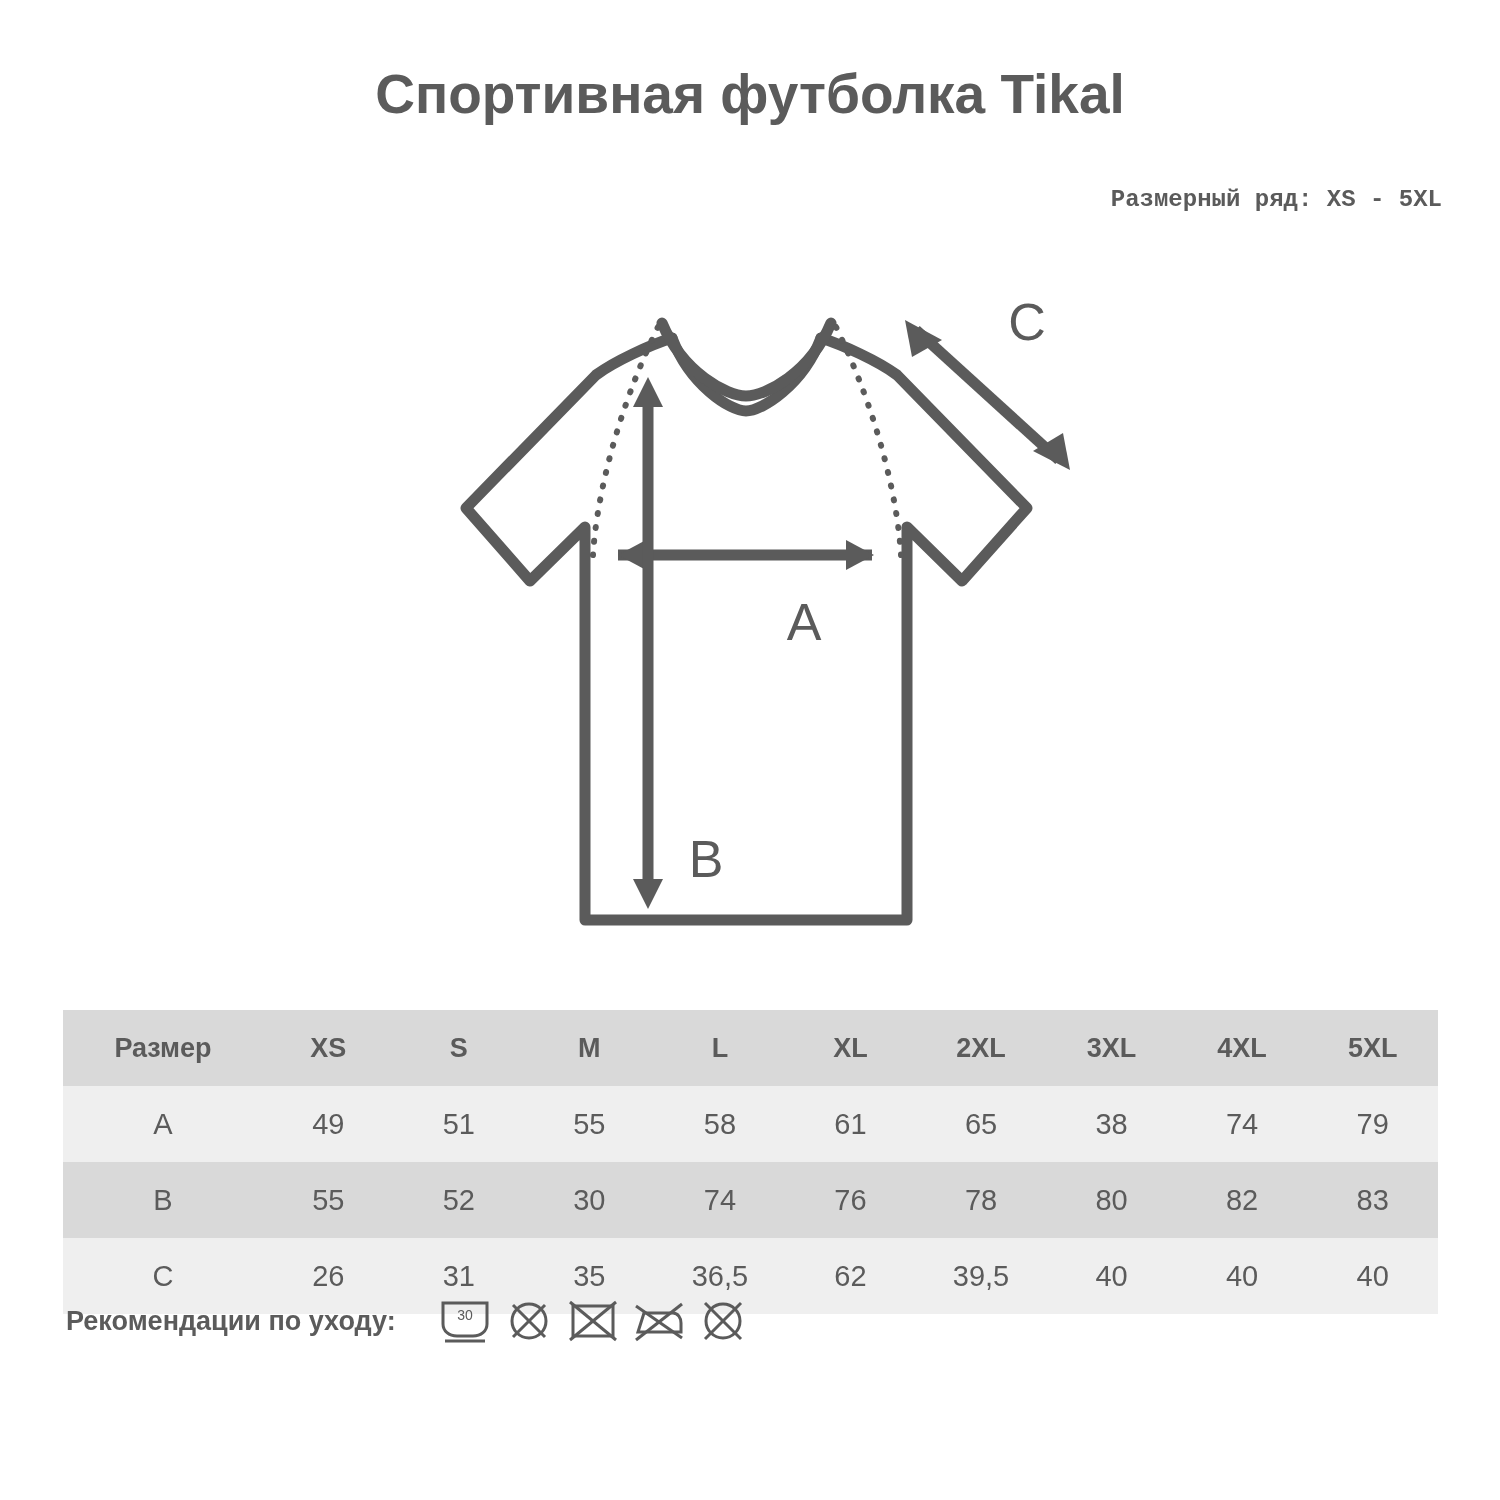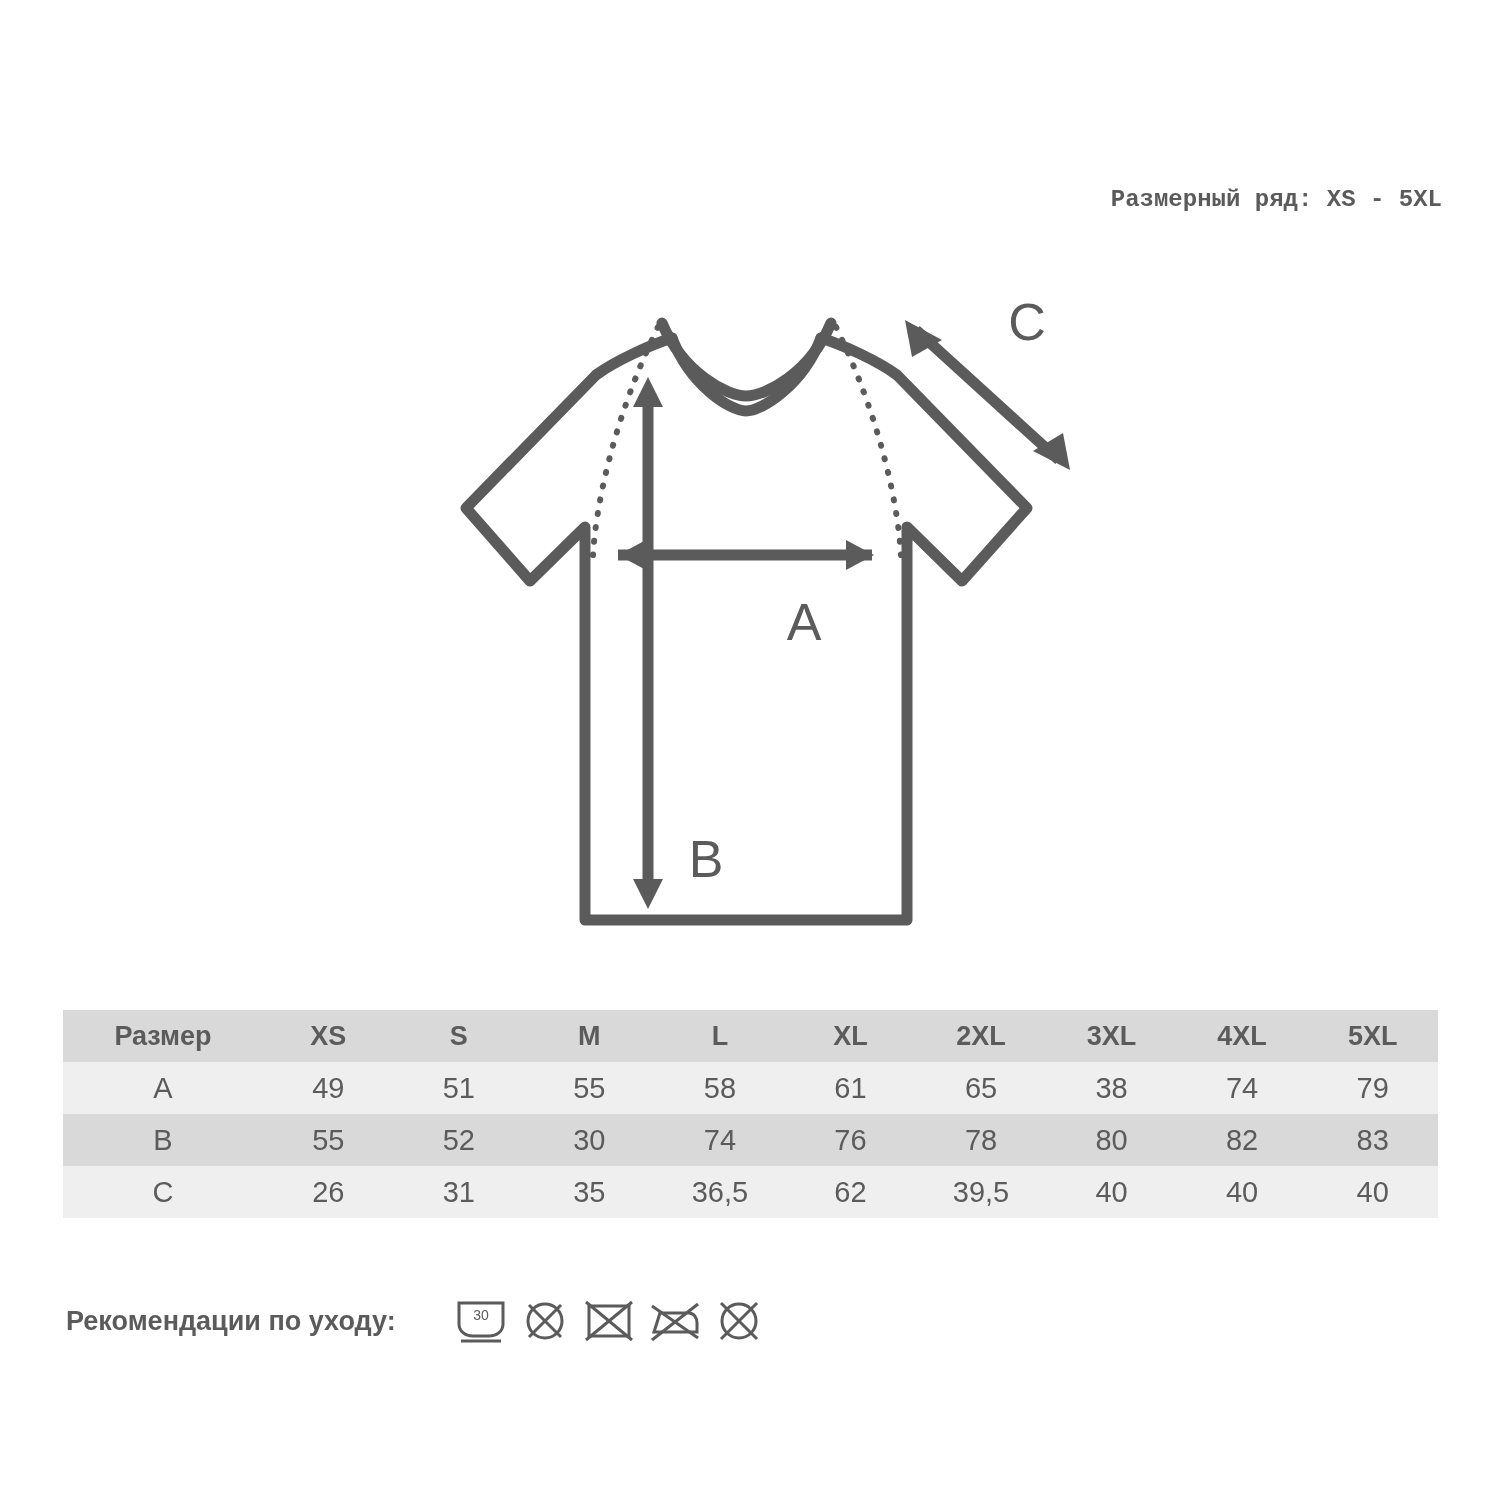--- a/index.html
+++ b/index.html
@@ -68,61 +68,62 @@
     top: 1010px;
     width: 1375px;
     border-collapse: collapse;
     table-layout: fixed;
   }
   .table td, .table th {
     text-align: center;
     font-size: 29px;
     font-weight: normal;
     color: #5b5b5b;
-    padding: 0;
+    padding: 12px;
     height: 52px;
     vertical-align: middle;
   }
   .table th {
     font-size: 27px;
     font-weight: bold;
   }
   .table col.first { width: 200px; }
   .row-head { background: #d9d9d9; }
   .row-alt  { background: #efefef; }
   .row-mid  { background: #d9d9d9; }
   .row-last { background: #efefef; }
 
   
   .care {
     position: absolute;
     left: 66px;
     top: 1296px;
     display: flex;
     align-items: center;
-    gap: 32px;
+    gap: 16px;
   }
   .care-label {
     font-size: 27px;
     font-weight: bold;
     color: #5b5b5b;
     white-space: nowrap;
   }
   .care-icons {
     display: flex;
     align-items: flex-end;
     gap: 12px;
     margin-left: 26px;
   }
 </style>
 </head>
 <body>
 
 <div class="page">
 
+  <div class="title">Спортивная футболка Tikal</div>
   <div class="subtitle">Размерный ряд: XS - 5XL</div>
 
   <div class="shirt-wrap">
     <svg width="720" height="700" viewBox="0 0 720 700" xmlns="http://www.w3.org/2000/svg">
       <g fill="none" stroke="#5b5b5b" stroke-width="11" stroke-linejoin="round" stroke-linecap="round">
 
         <path d="M 272 73
                  C 250 80 215 96 196 110
                  L 66 243
                  L 130 316

